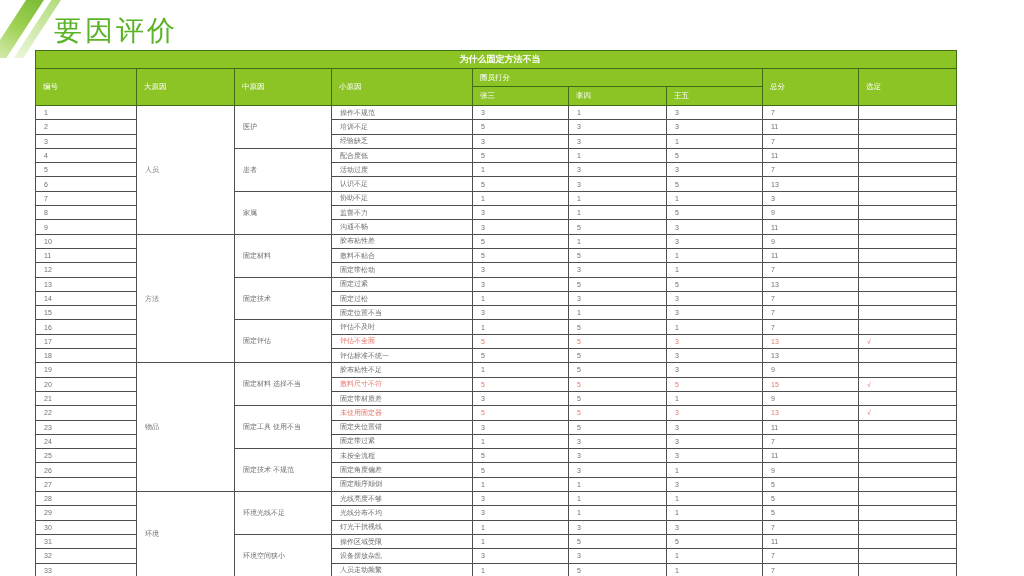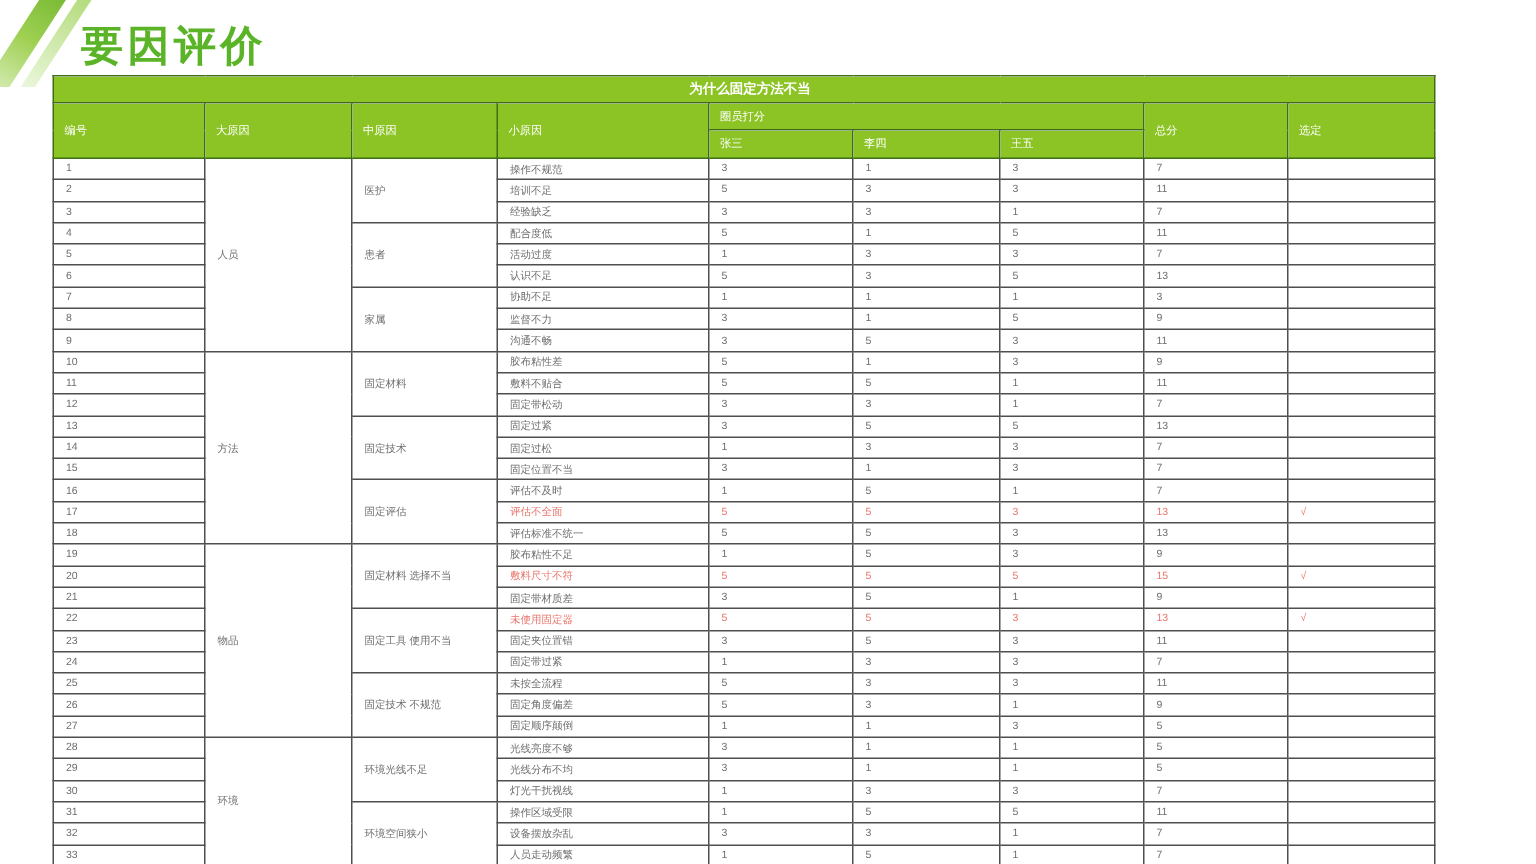--- a/index.html
+++ b/index.html
@@ -15,21 +15,21 @@
     left:8px;top:-20px;width:15px;height:100px;transform:rotate(33deg);
     background:linear-gradient(to top,#eaf6da 0%,#9fd052 55%,#6fb52e 100%);
   }
   .stripe2{
     left:34px;top:-22px;width:8px;height:100px;transform:rotate(33deg);
     background:linear-gradient(to top,#f4fbec 0%,#c7e59d 60%,#a8d66a 100%);
   }
   .slide-title{
     position:absolute;left:54px;top:12px;
     font-size:28px;letter-spacing:3px;color:var(--title-green,#5bb427);
-    font-weight:700;
+    font-weight:400;
   }
   
   .main-table{
     position:absolute;left:35px;top:50px;width:921px;
     border-collapse:collapse;table-layout:fixed;
   }
   .main-table td{overflow:hidden;white-space:nowrap;vertical-align:middle;}
   .banner-cell{
     background:var(--green,#8cc425);
     border:1px solid var(--green-border,#3e6e14);

